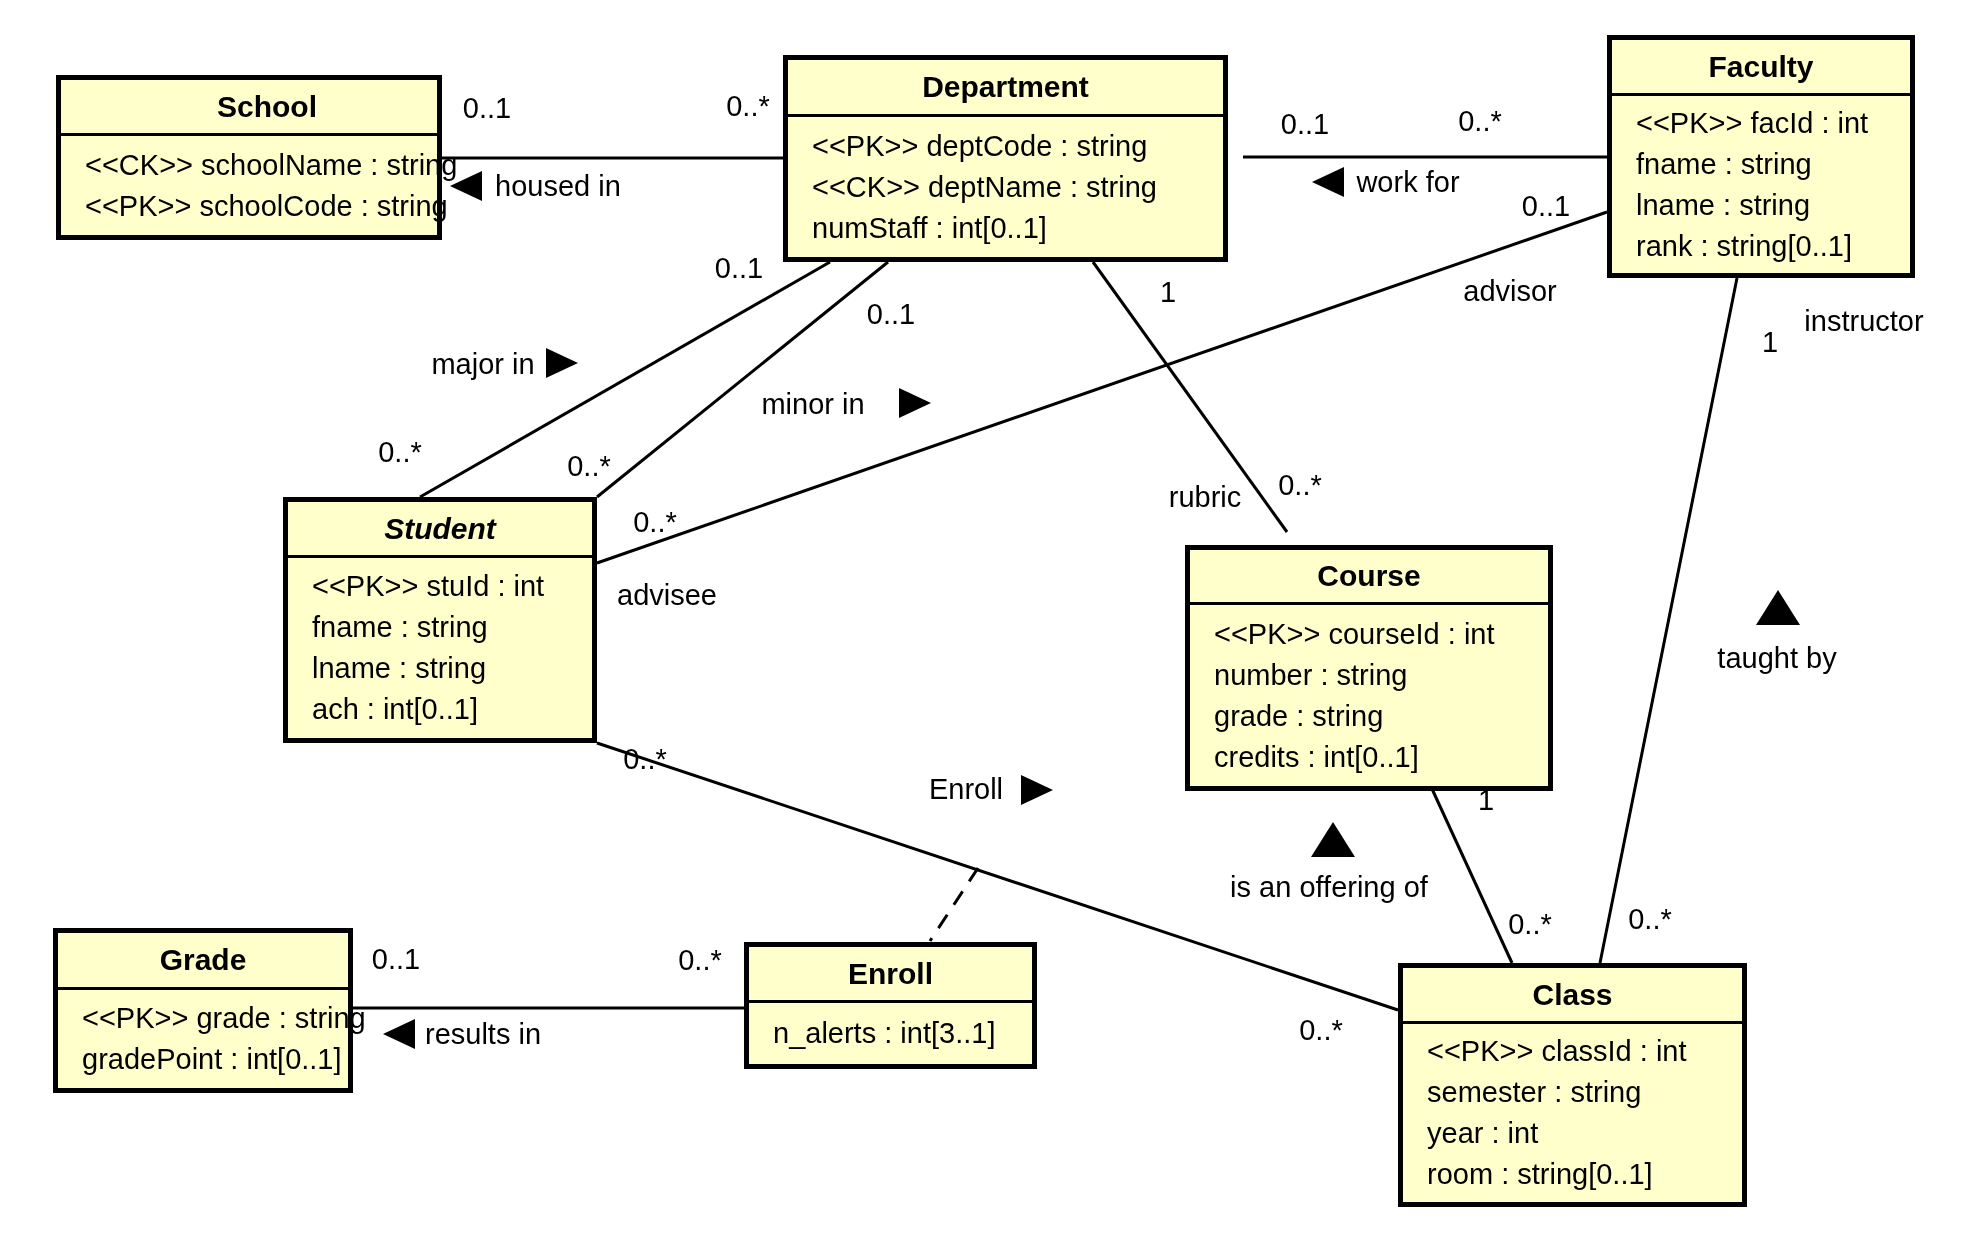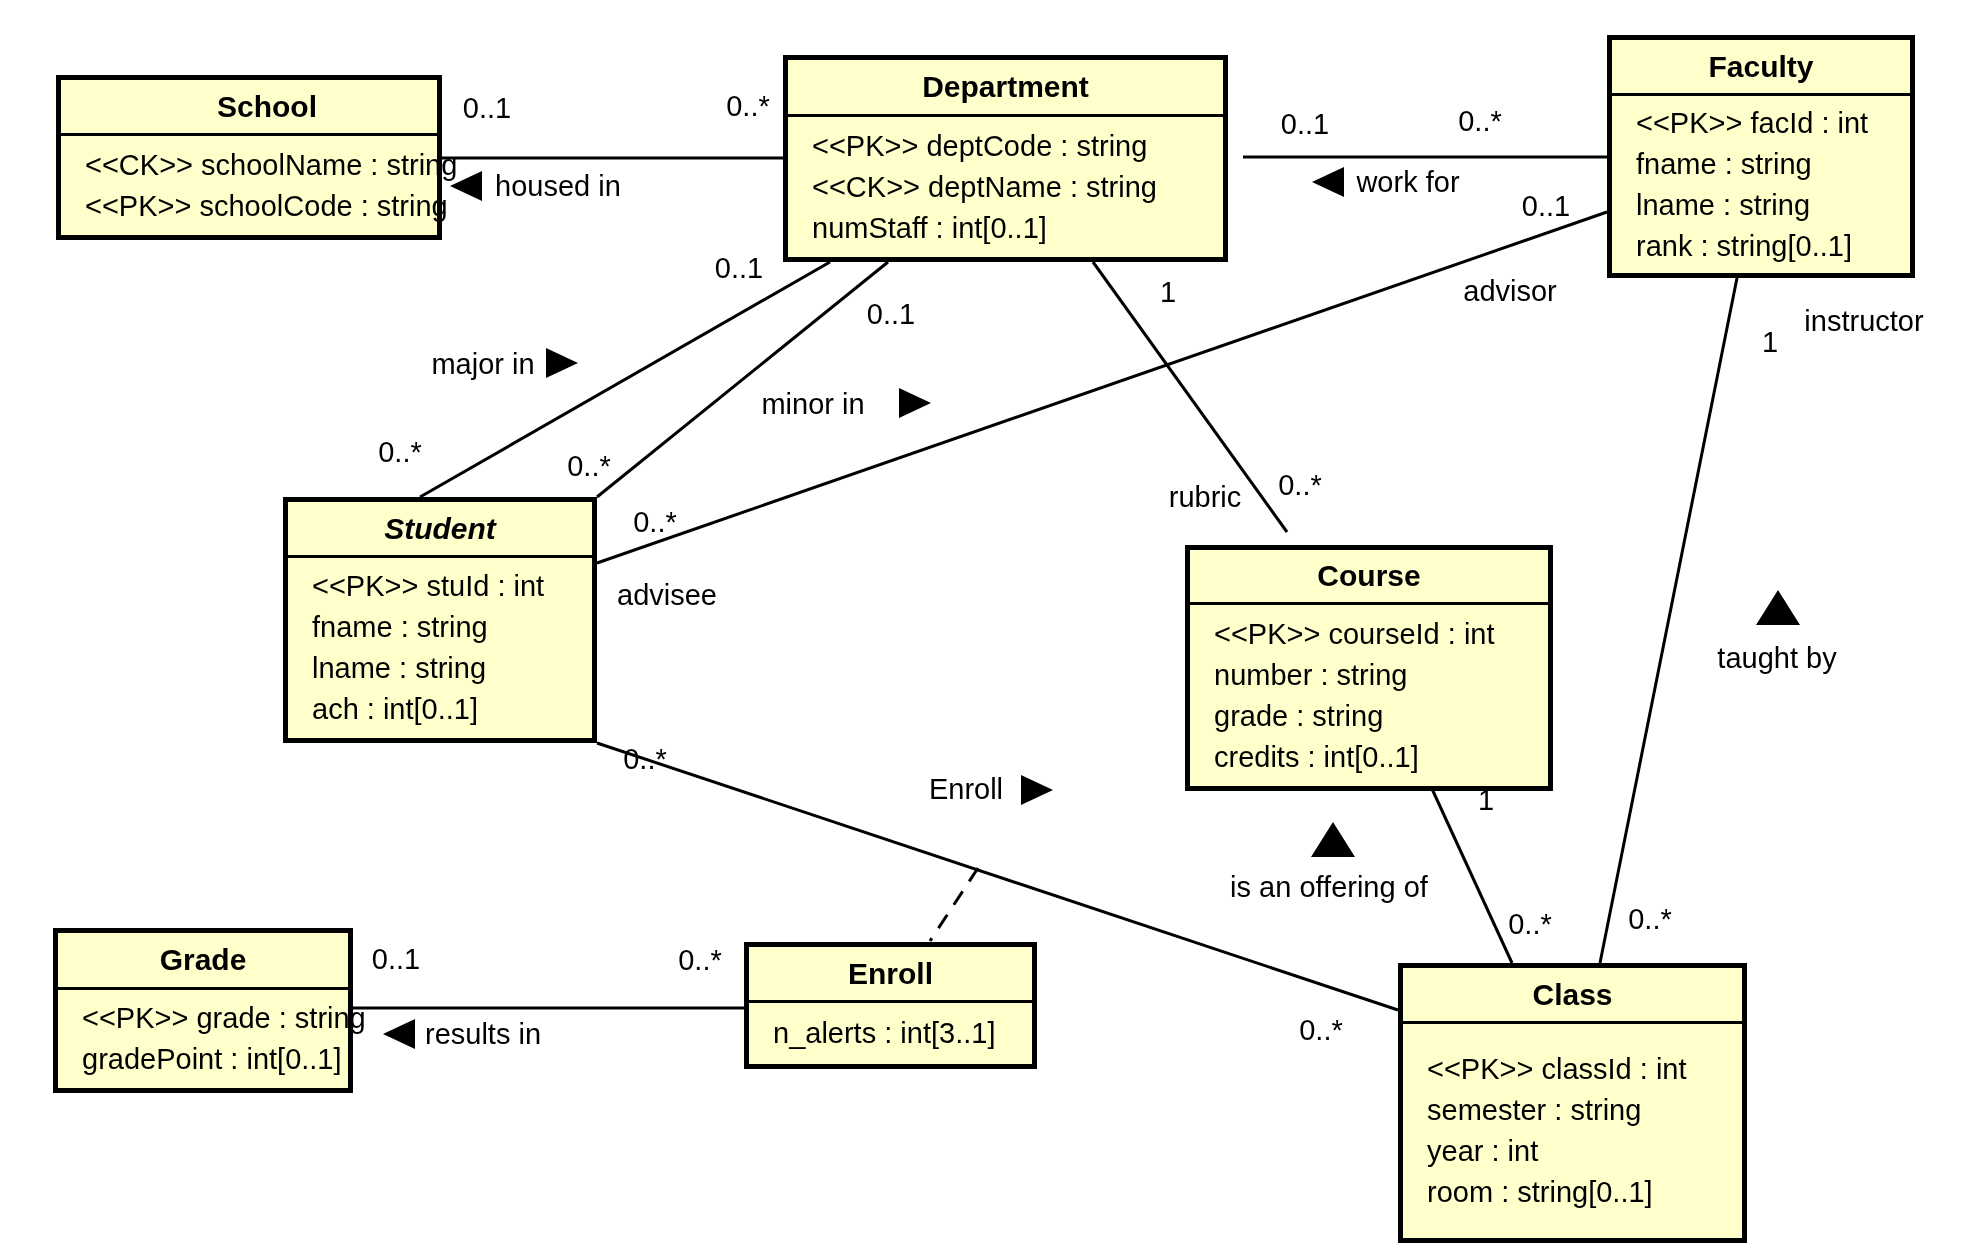--- a/index.html
+++ b/index.html
@@ -153,21 +153,21 @@
         <div class="attr">&lt;&lt;PK&gt;&gt; grade : string</div>
         <div class="attr">gradePoint : int[0..1]</div>
       </div>
     </div>
     <div class="entity" style="left: 744px; top: 942px; width: 293px; height: 127px; background: rgb(255, 255, 204); border-color: rgb(0, 0, 0);">
       <div class="entity-title" style="height: 56px;">Enroll</div>
       <div class="entity-attrs">
         <div class="attr">n_alerts : int[3..1]</div>
       </div>
     </div>
-    <div class="entity" style="left: 1398px; top: 963px; width: 349px; height: 280px; background: rgb(255, 255, 204); border-color: rgb(0, 0, 0);">
+    <div class="entity" style="left: 1398px; top: 963px; width: 349px; height: 244px; background: rgb(255, 255, 204); border-color: rgb(0, 0, 0);">
       <div class="entity-title" style="height: 56px;">Class</div>
       <div class="entity-attrs">
         <div class="attr">&lt;&lt;PK&gt;&gt; classId : int</div>
         <div class="attr">semester : string</div>
         <div class="attr">year : int</div>
         <div class="attr">room : string[0..1]</div>
       </div>
     </div>
   </div>
 

